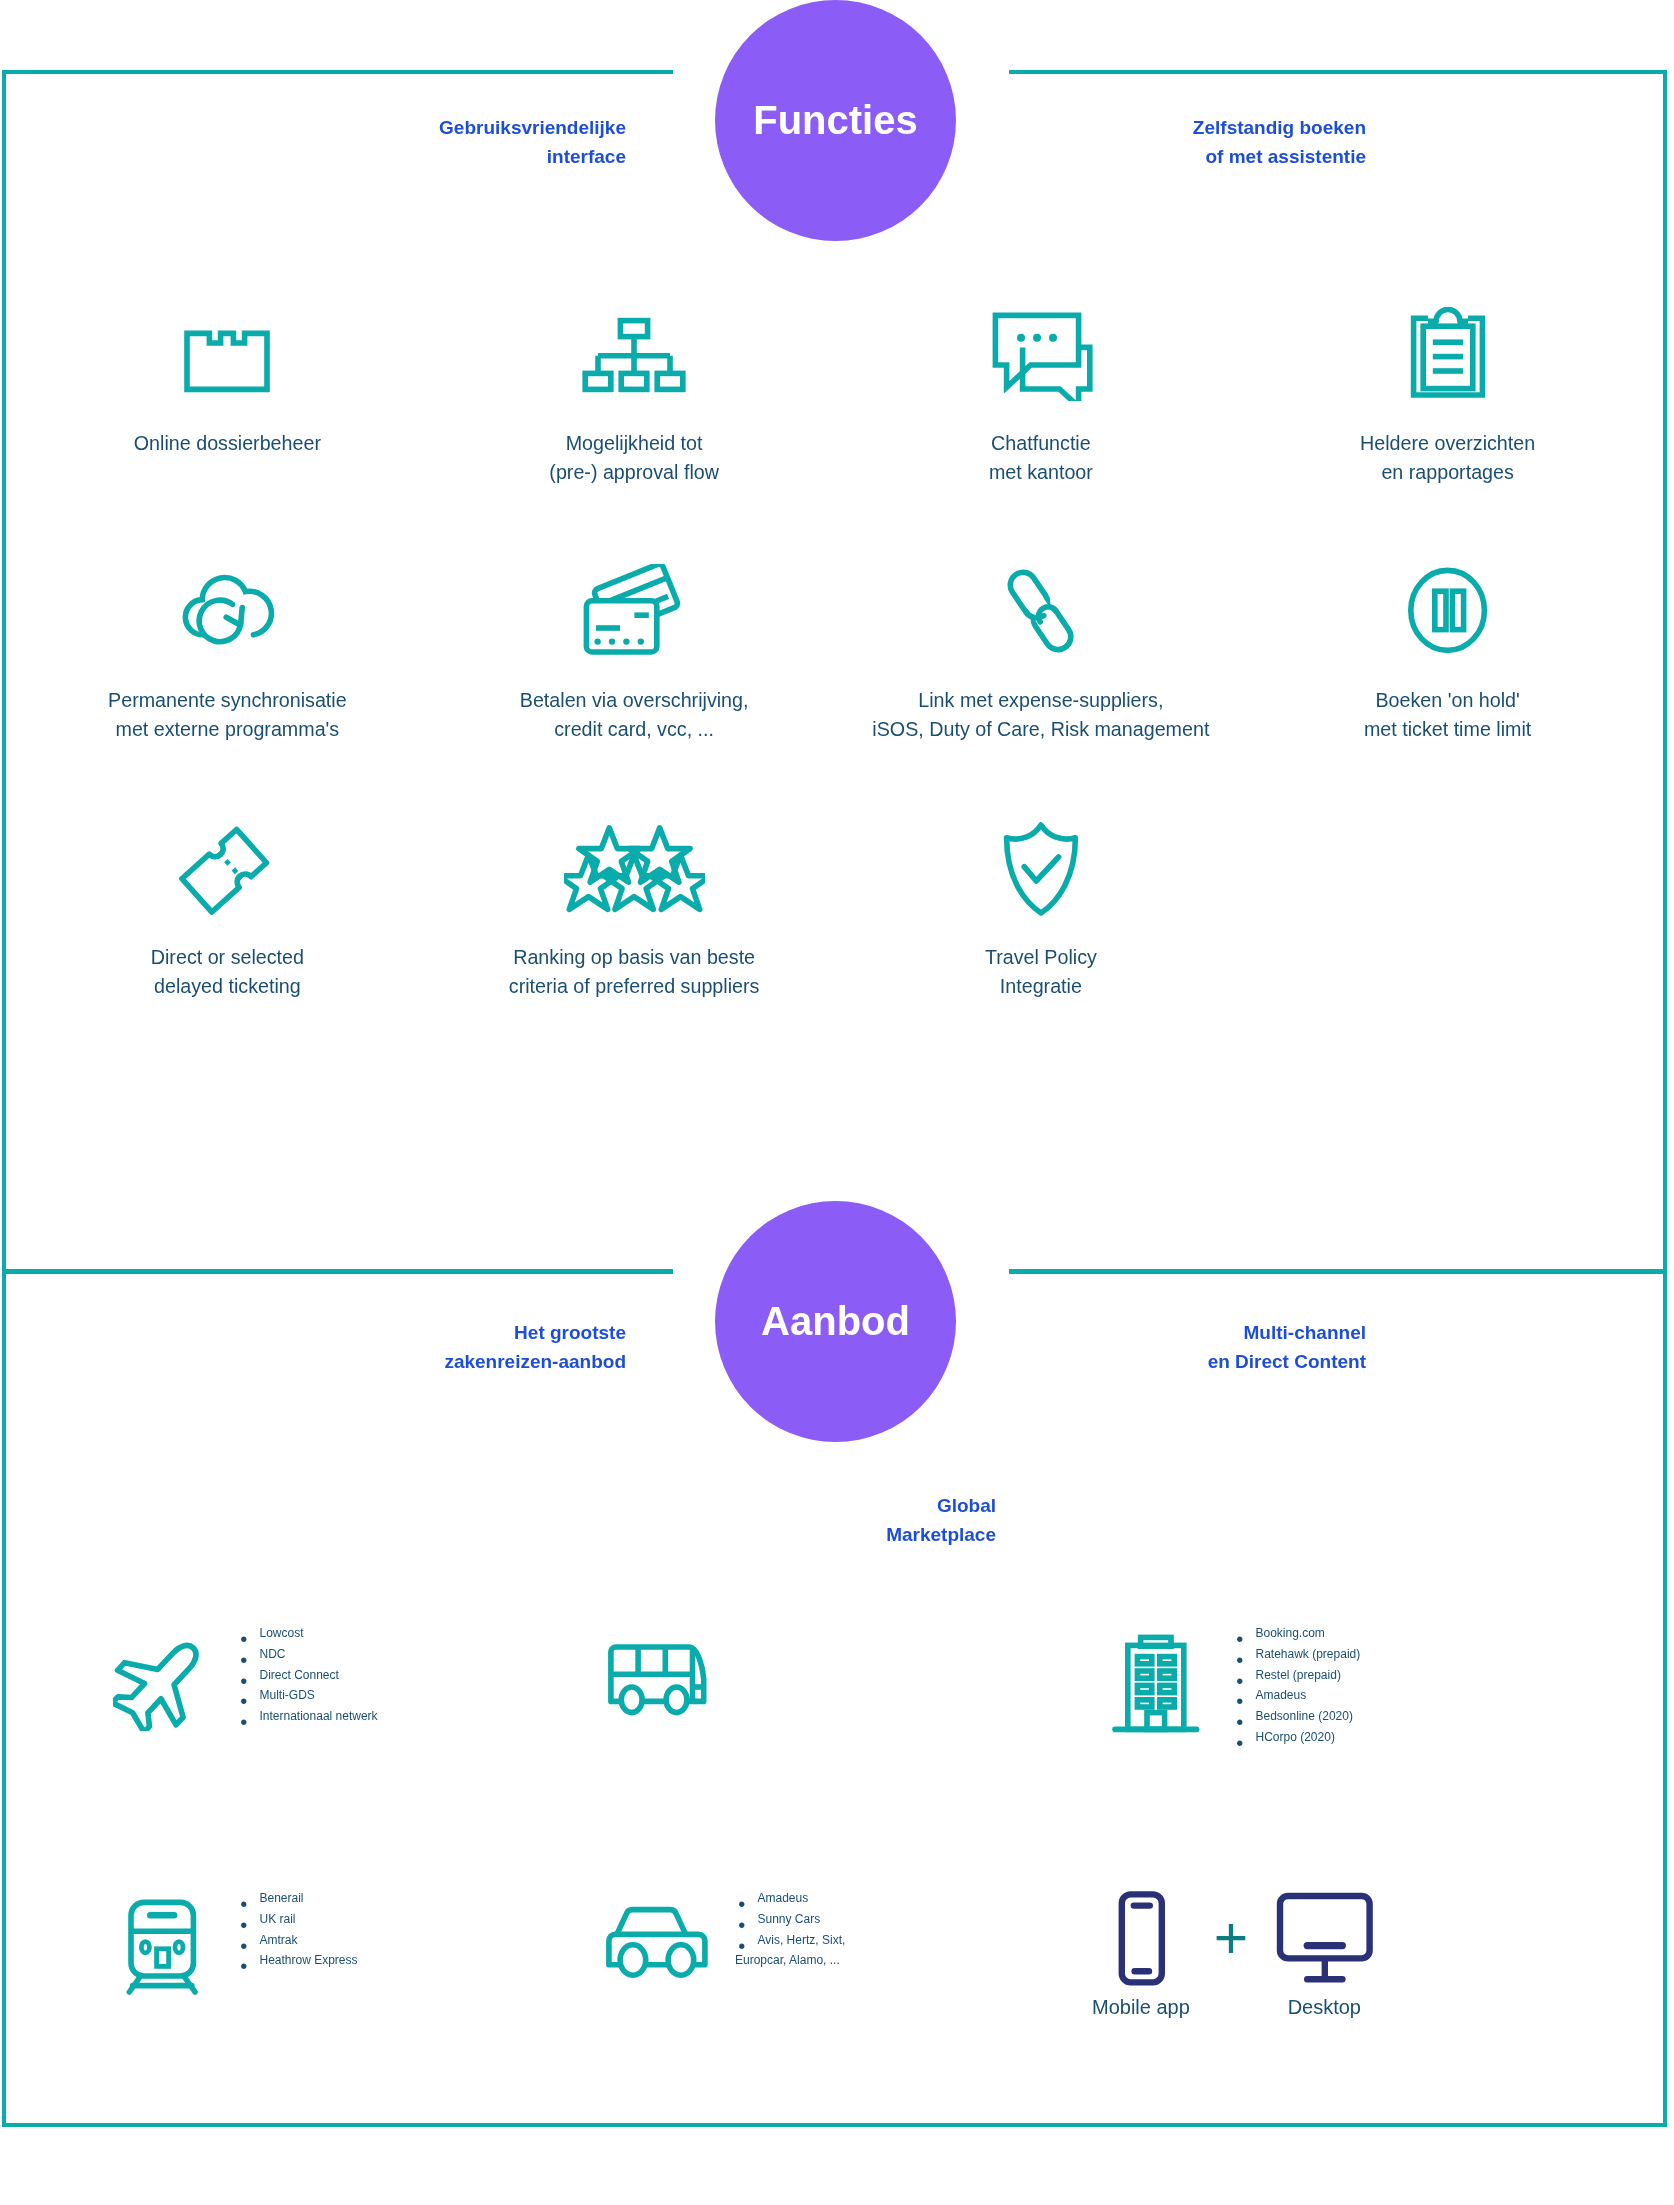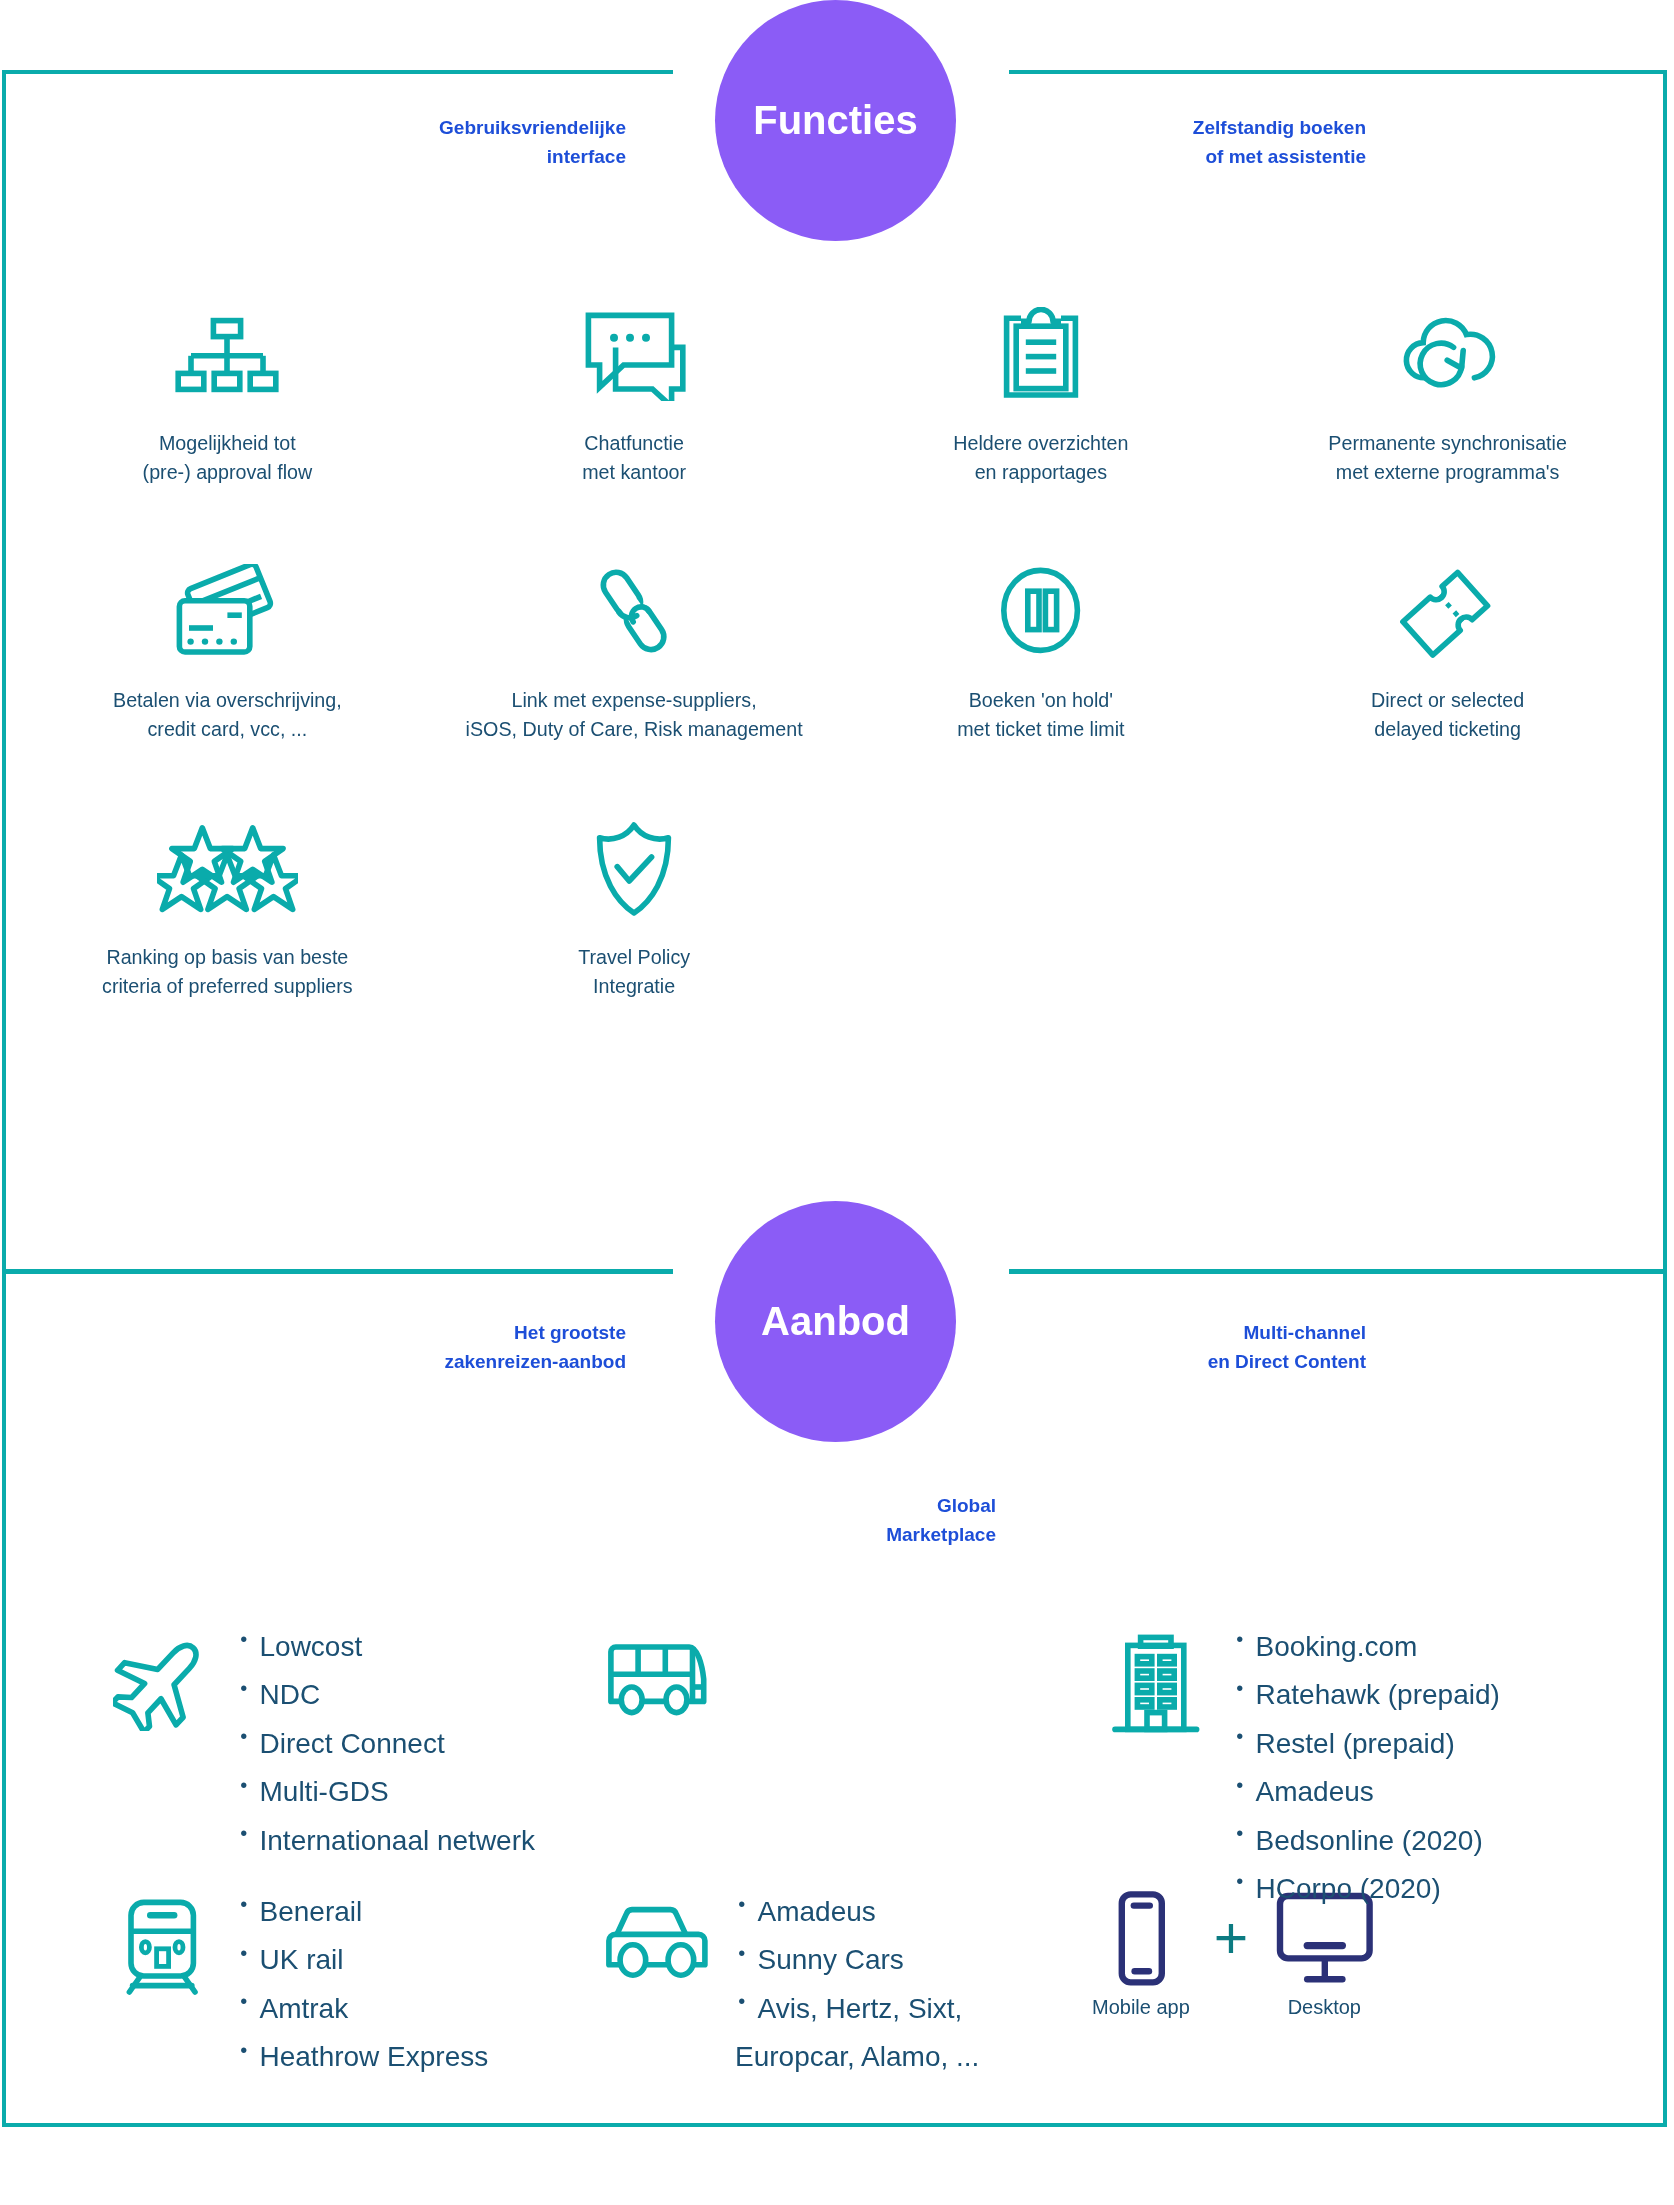--- a/index.html
+++ b/index.html
@@ -93,21 +93,21 @@
     grid-auto-rows:265px;
   }
   .offer-cell{ display:flex; align-items:flex-start; }
   .offer-icon{
     width:149px; flex:0 0 149px;
     display:flex; align-items:flex-start; justify-content:center;
     padding-top:8px;
   }
   .offer-list{
     list-style:none; margin:0; padding:0;
-    color:#1B4F72; font-size:28px; line-height:1.73;
+    color:#1B4F72; font-size:12px; line-height:1.73;
   }
   .offer-list li{
     position:relative; padding-left:22.5px;
   }
   .offer-list li::before{
     content:"\2022";
     position:absolute; left:3.2px; top:-0.8px;
     font-size:20px; color:#1B4F72;
   }
   .offer-list li.nobullet{ padding-left:0; }
@@ -142,20 +142,28 @@
 <div id="hub-functies" class="hub-circle">
   <span>Functies</span>
 </div>
 <div id="head-left-functies" class="side-heading">Gebruiksvriendelijke
 interface</div>
 <div id="head-right-functies" class="side-heading">Zelfstandig boeken
 of met assistentie</div>
 
 <div id="feature-grid">
 
+  <div class="feature-cell">
+    <div class="feature-icon">
+      <svg width="96" height="88" viewBox="0 0 120 110">
+        <path d="M10 28 h28 v12 h14 v-12 h16 v12 h14 v-12 h28 v70 h-100 z" fill="none" stroke="#0AABAB" stroke-width="7" stroke-linejoin="miter"></path>
+      </svg>
+    </div>
+    <div class="feature-label">Online dossierbeheer</div>
+  </div>
 
   <div class="feature-cell">
     <div class="feature-icon">
       <svg width="104" height="88" viewBox="0 0 130 110">
         <rect x="48" y="12" width="34" height="20" fill="none" stroke="#0AABAB" stroke-width="7"></rect>
         <line x1="65" y1="32" x2="65" y2="78" stroke="#0AABAB" stroke-width="7"></line>
         <line x1="20" y1="56" x2="110" y2="56" stroke="#0AABAB" stroke-width="7"></line>
         <line x1="20" y1="56" x2="20" y2="78" stroke="#0AABAB" stroke-width="7"></line>
         <line x1="110" y1="56" x2="110" y2="78" stroke="#0AABAB" stroke-width="7"></line>
         <rect x="4" y="78" width="32" height="20" fill="none" stroke="#0AABAB" stroke-width="7"></rect>

